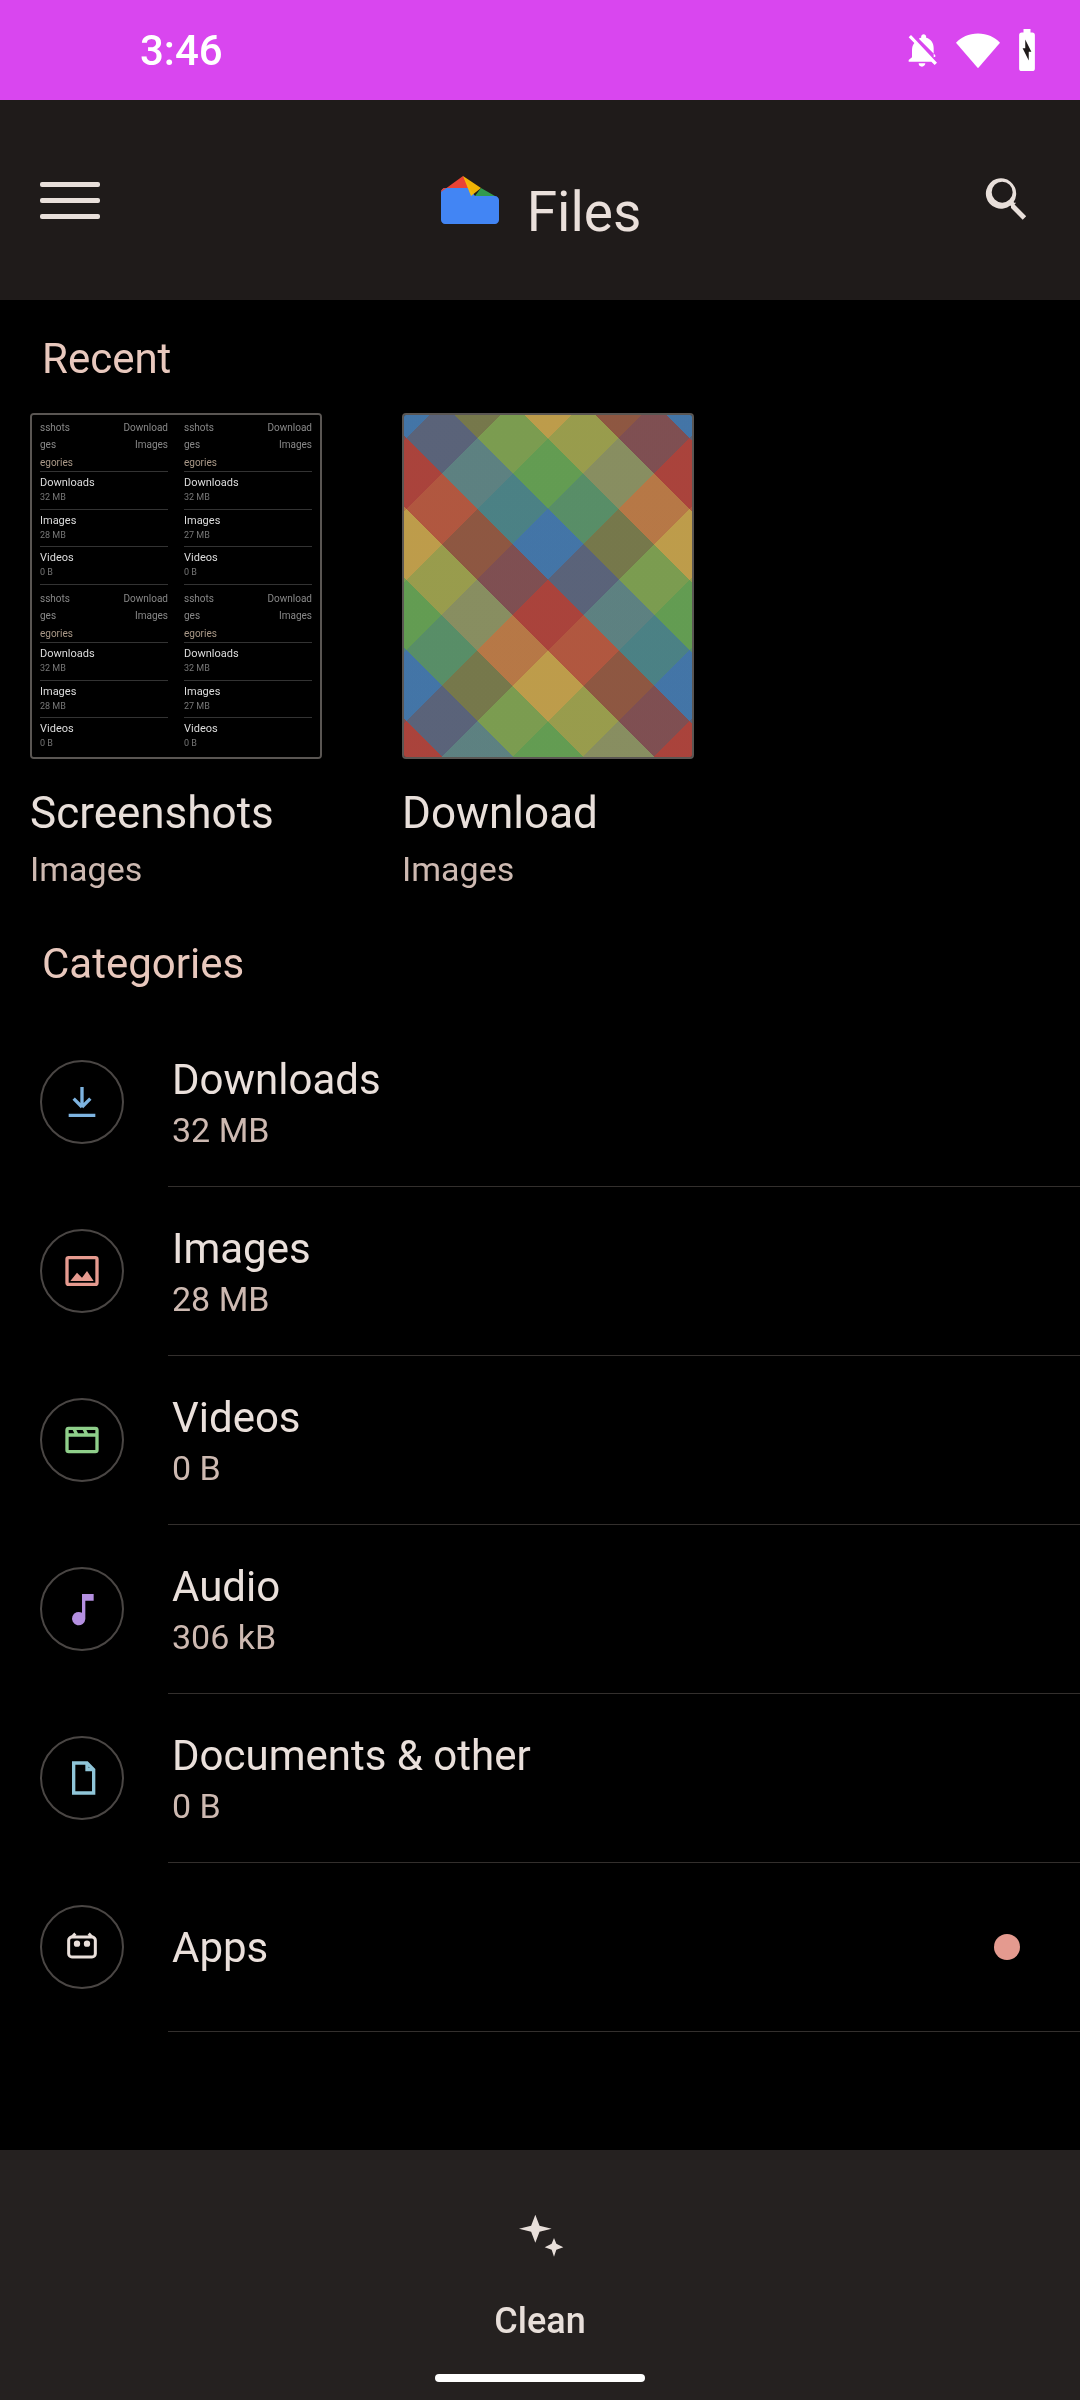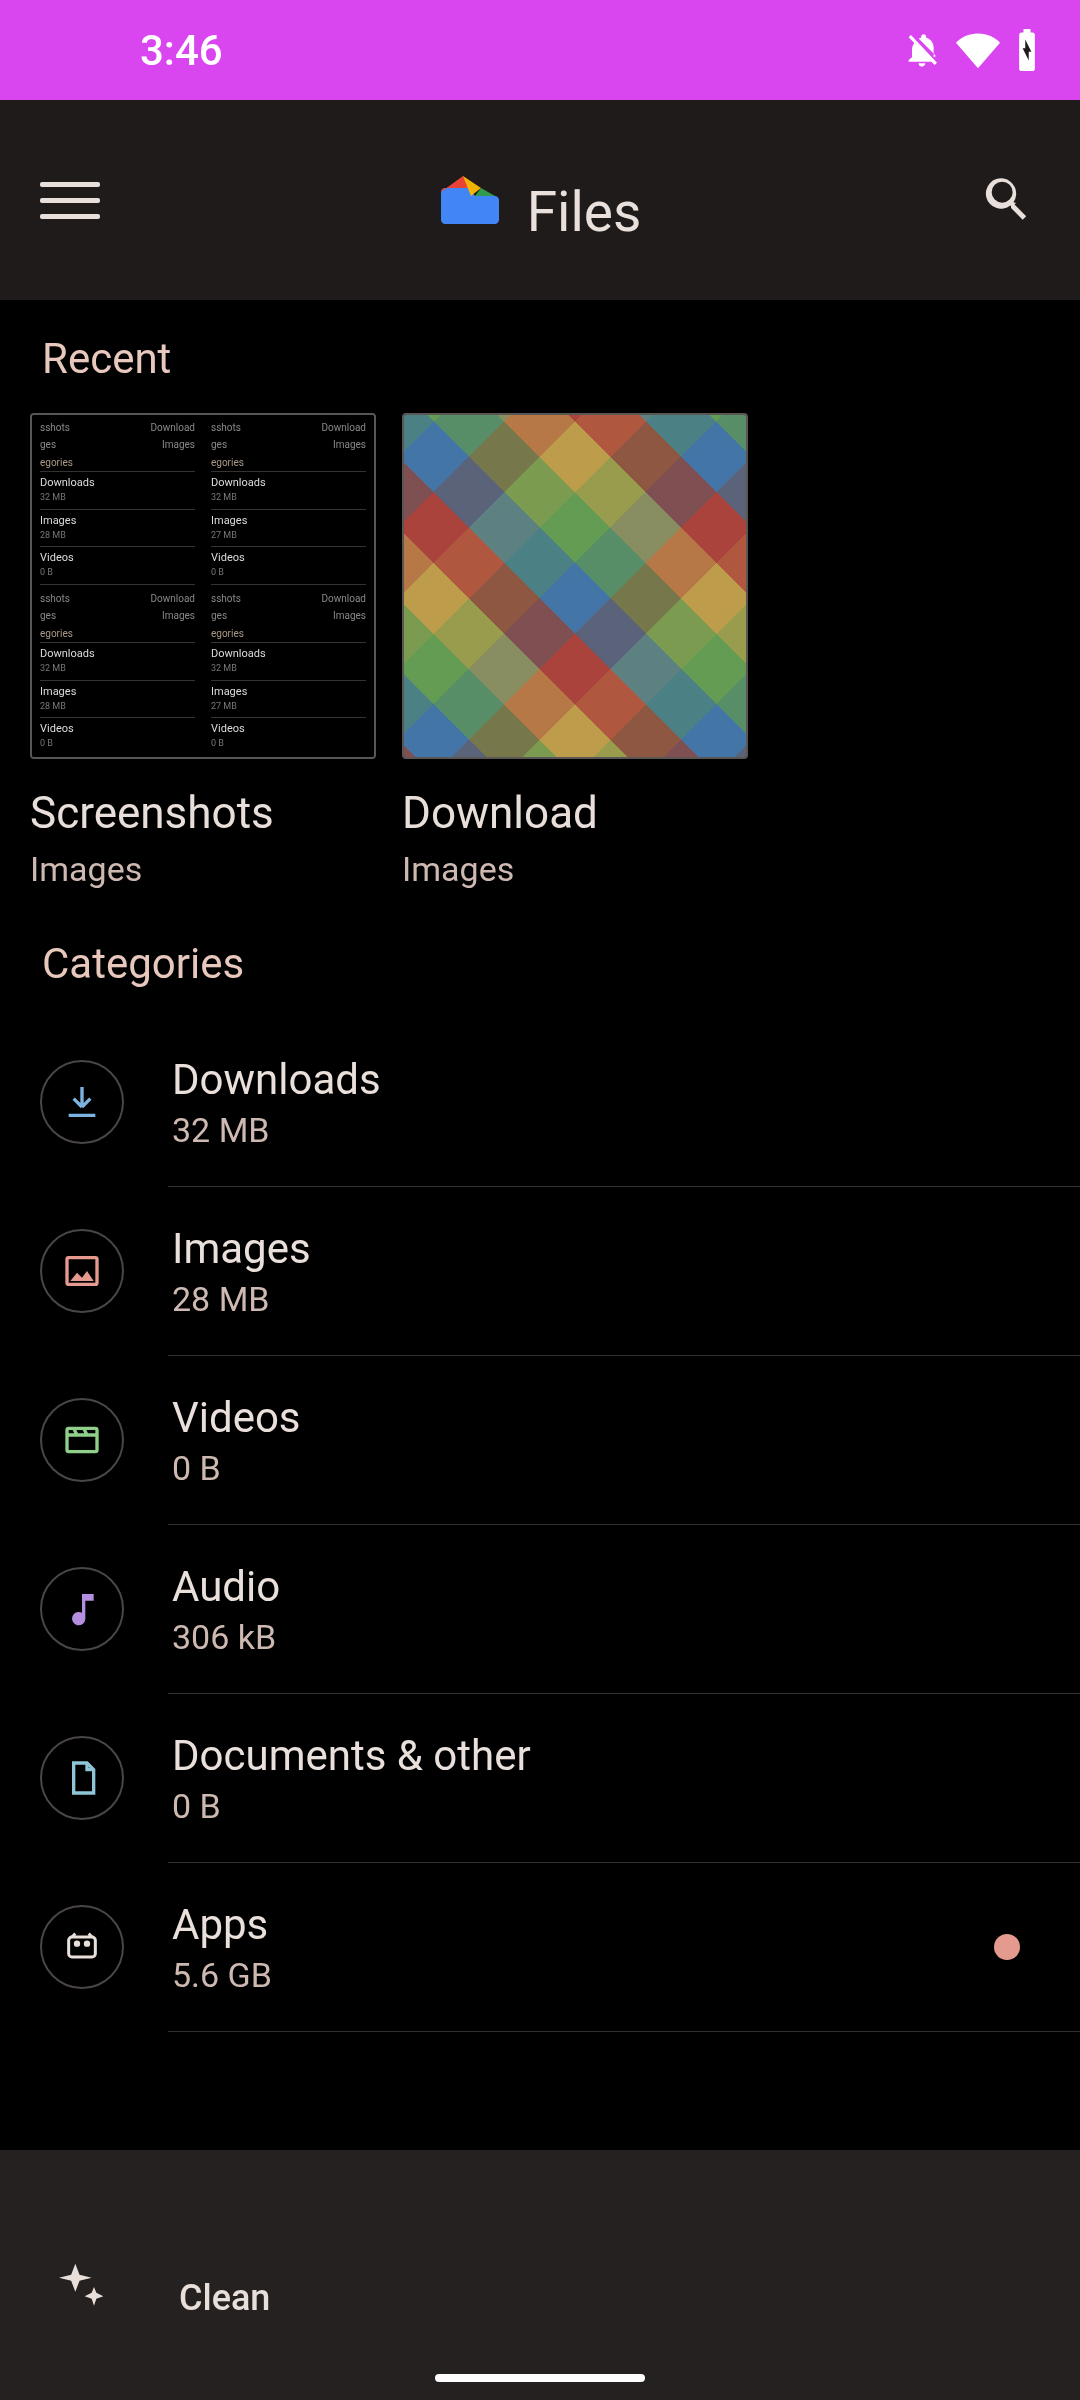--- a/index.html
+++ b/index.html
@@ -21,21 +21,21 @@
   .search-btn { width: 60px; height: 60px; cursor: pointer; }
   .search-btn svg { width: 56px; height: 56px; fill: #e8dfda; }
   
   
   .main { background: #000; padding-top: 34px; height: 2100px; overflow: hidden; }
   .section-header { font-size: 42px; color: #e8c8bd; padding: 0 42px 30px 42px; }
   
   
   .recent-row { display: flex; gap: 26px; padding: 0 30px 50px 30px; }
   .recent-card { width: 346px; }
-  .recent-thumb { width: 346px; height: 346px; border: 2px solid #5a5653; border-radius: 4px; overflow: hidden; background: #111; position: relative; }
+  .recent-thumb { width: 292px; height: 346px; border: 2px solid #5a5653; border-radius: 4px; overflow: hidden; background: #111; position: relative; }
   .recent-title { font-size: 44px; color: #e8dfda; margin-top: 28px; }
   .recent-sub { font-size: 34px; color: #cdb9b1; margin-top: 10px; }
   
   
   .shot-grid { position: absolute; inset: 0; display: grid; grid-template-columns: 1fr 1fr; grid-template-rows: 1fr 1fr; }
   .shot-cell { background: #000; padding: 6px 8px; font-size: 11px; color: #bbb; line-height: 1.3; overflow: hidden; }
   .shot-cell .hdr { display: flex; justify-content: space-between; font-size: 10px; color: #888; margin-bottom: 4px;}
   .shot-cell .row { margin: 4px 0; }
   .shot-cell .row .t { color: #ddd; font-size: 11px; }
   .shot-cell .row .s { color: #777; font-size: 9px; }
@@ -62,21 +62,21 @@
   .cat-icon-wrap { width: 84px; height: 84px; border: 2px solid #4a4644; border-radius: 50%; display: flex; align-items: center; justify-content: center; flex-shrink: 0; margin-right: 48px; }
   .cat-icon-wrap svg { width: 40px; height: 40px; }
   .cat-text { flex: 1; display:flex; flex-direction: column; gap:6px;}
   .cat-title { font-size: 42px; color: #eae0db; }
   .cat-size { font-size: 34px; color: #cdb9b1; }
   .cat-divider { height: 1px; background: #332f2d; margin-left: 168px; }
   .cat-dot { width: 26px; height: 26px; border-radius: 50%; background: #e49a8f; flex-shrink: 0; margin-left: 20px; margin-right: 20px;}
   
   
   .bottom-nav { position: fixed; bottom: 0; left: 0; width: 1080px; height: 250px; background: #252120; display: flex; }
-  .nav-item { flex: 1; display: flex; flex-direction: row; align-items: center; justify-content: flex-start; padding-top: 24px; cursor: pointer; gap: 19px; }
+  .nav-item { flex: 1; display: flex; flex-direction: column; align-items: center; justify-content: flex-start; padding-top: 48px; cursor: pointer; }
   .nav-pill { width: 160px; height: 80px; border-radius: 40px; display: flex; align-items: center; justify-content: center; }
   .nav-pill.active { background: #56504c; }
   .nav-pill svg { width: 56px; height: 56px; fill: #e8dfda; }
   .nav-label { font-size: 36px; color: #e8dfda; margin-top: 22px; font-weight: 500; }
   
   
   .gesture { position: fixed; bottom: 18px; left: 50%; transform: translateX(-50%); width: 210px; height: 8px; background: #fff; border-radius: 4px; }
 </style>
 </head>
 <body>
@@ -289,21 +289,20 @@
       <div class="cat-icon-wrap">
         <svg viewBox="0 0 24 24" fill="none" stroke="#eae0db" stroke-width="1.8">
             <rect x="4" y="6" width="16" height="12" rx="2"></rect>
             <circle cx="9" cy="10" r="1" fill="#eae0db"></circle>
             <circle cx="15" cy="10" r="1" fill="#eae0db"></circle>
             <path d="M6 6l2-2M18 6l-2-2"></path>
           </svg>
       </div>
       <div class="cat-text">
         <div class="cat-title">Apps</div>
-        <div class="cat-size">5.6 GB</div>
       </div>
       <div class="cat-dot"></div>
     </div>
     <div class="cat-divider"></div>
 
   </div>
 </div>
 
 <div class="bottom-nav">
   <div class="nav-item">

